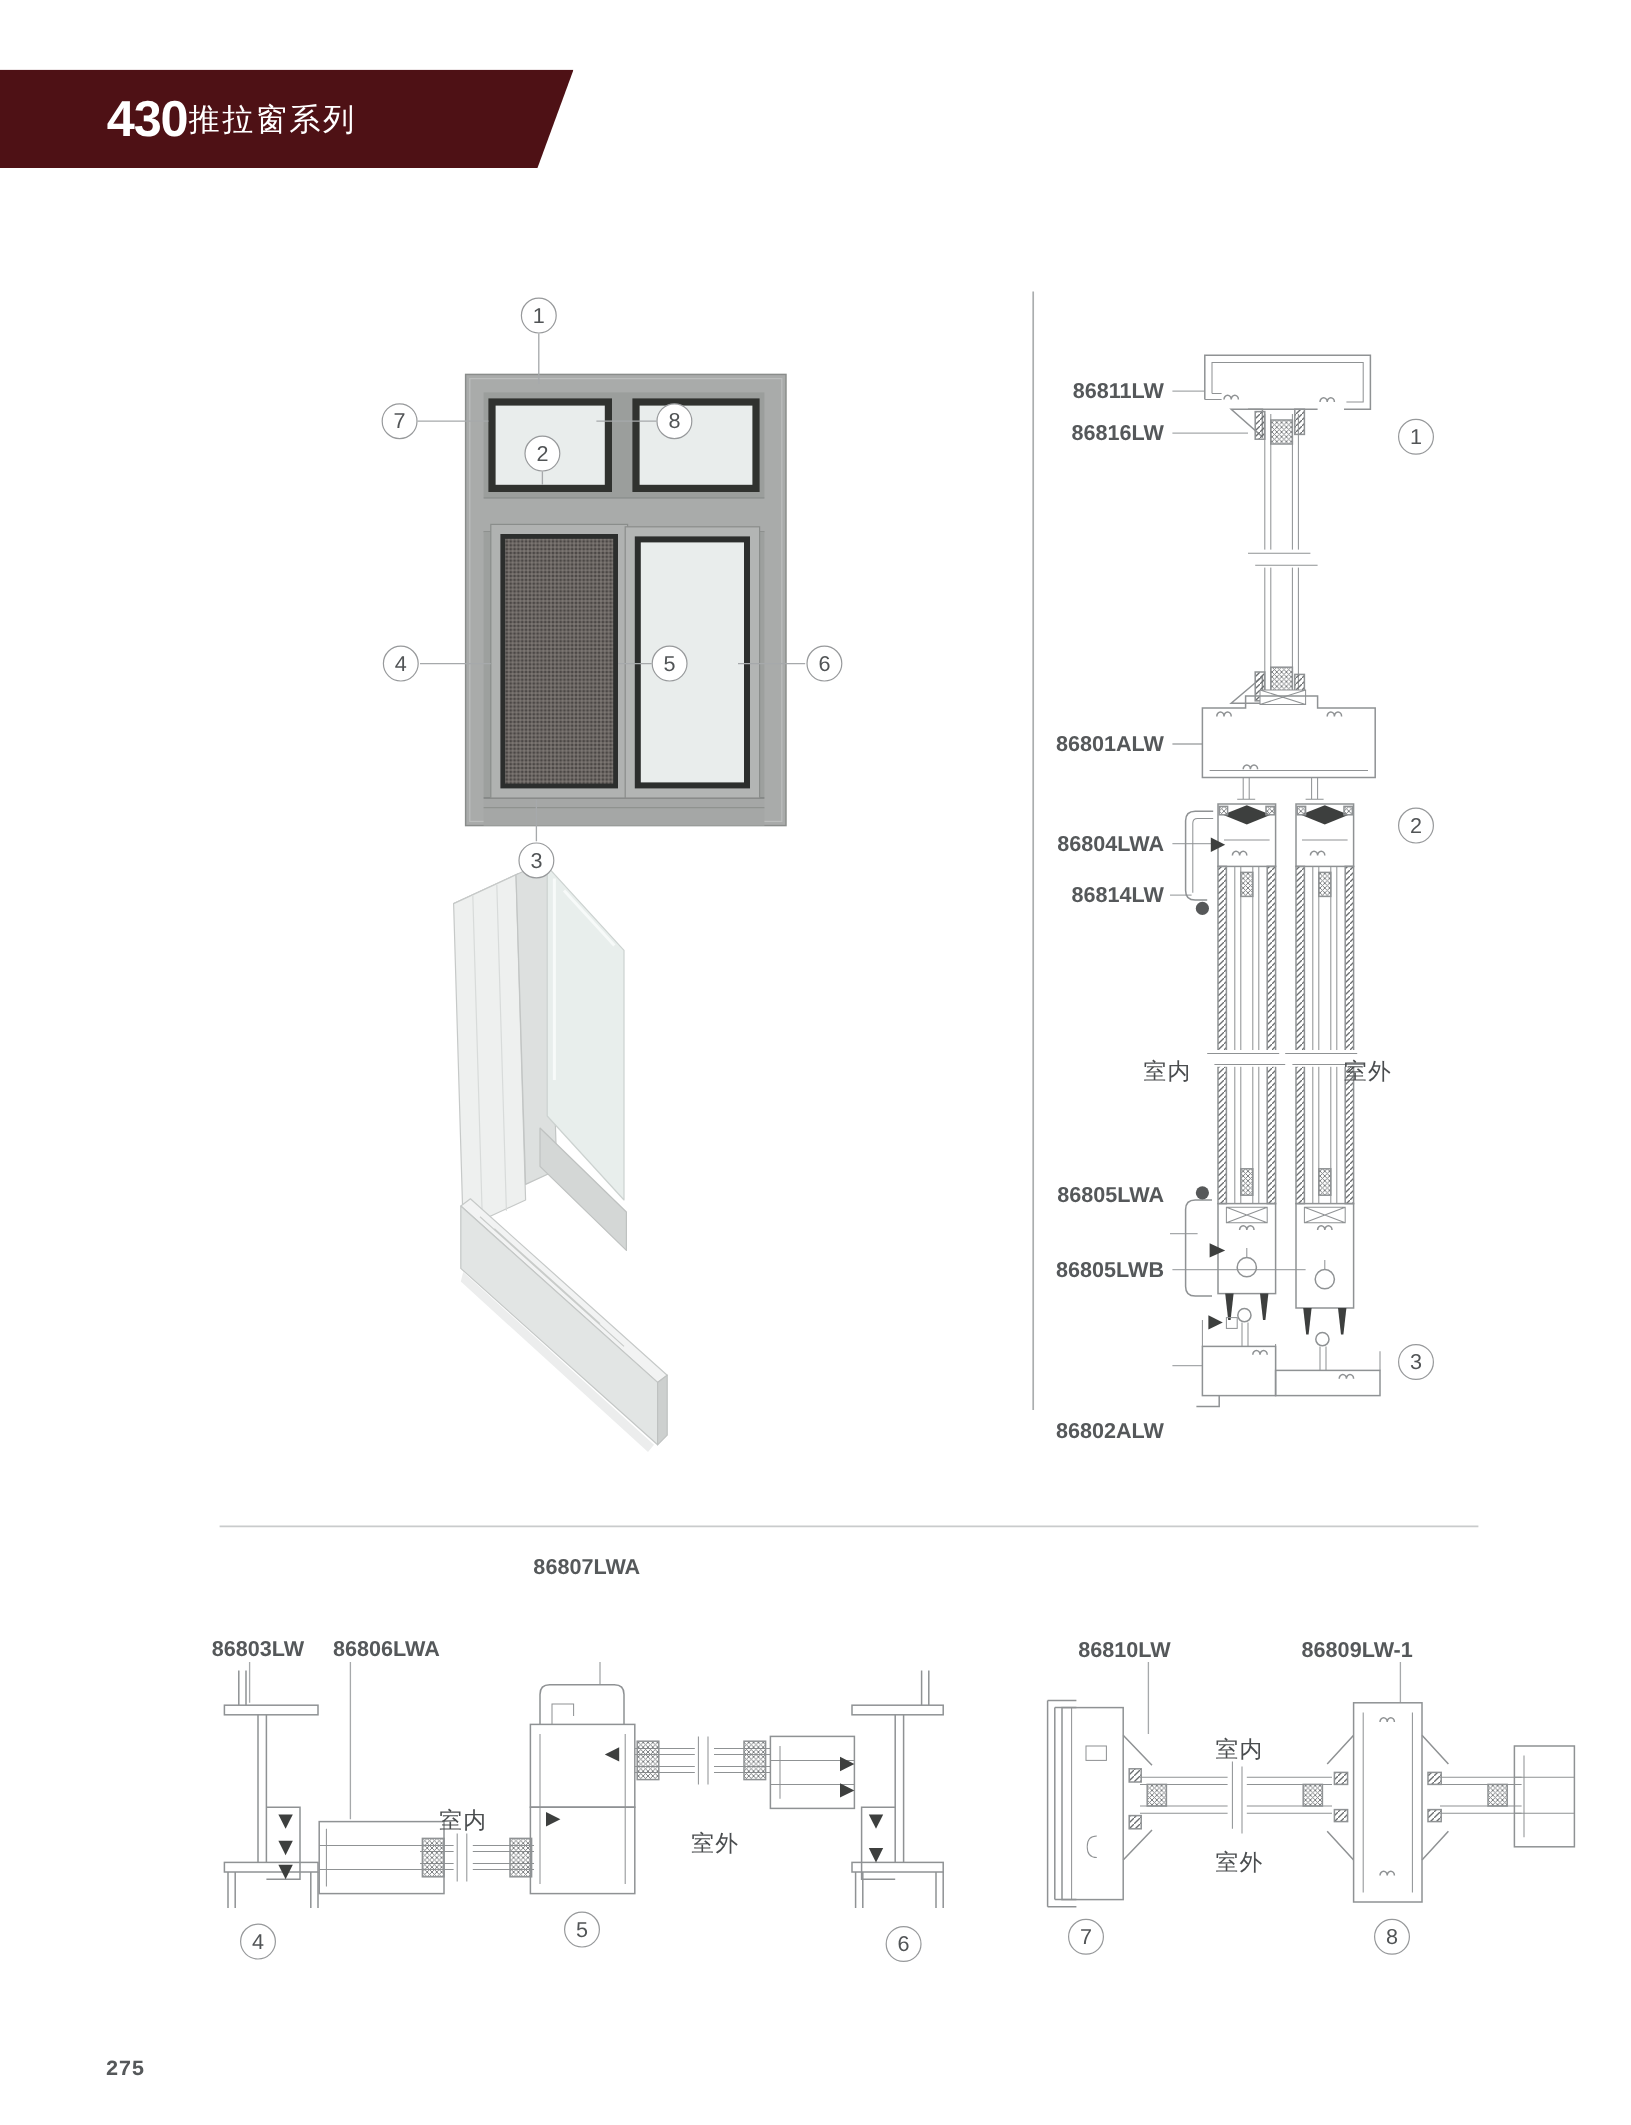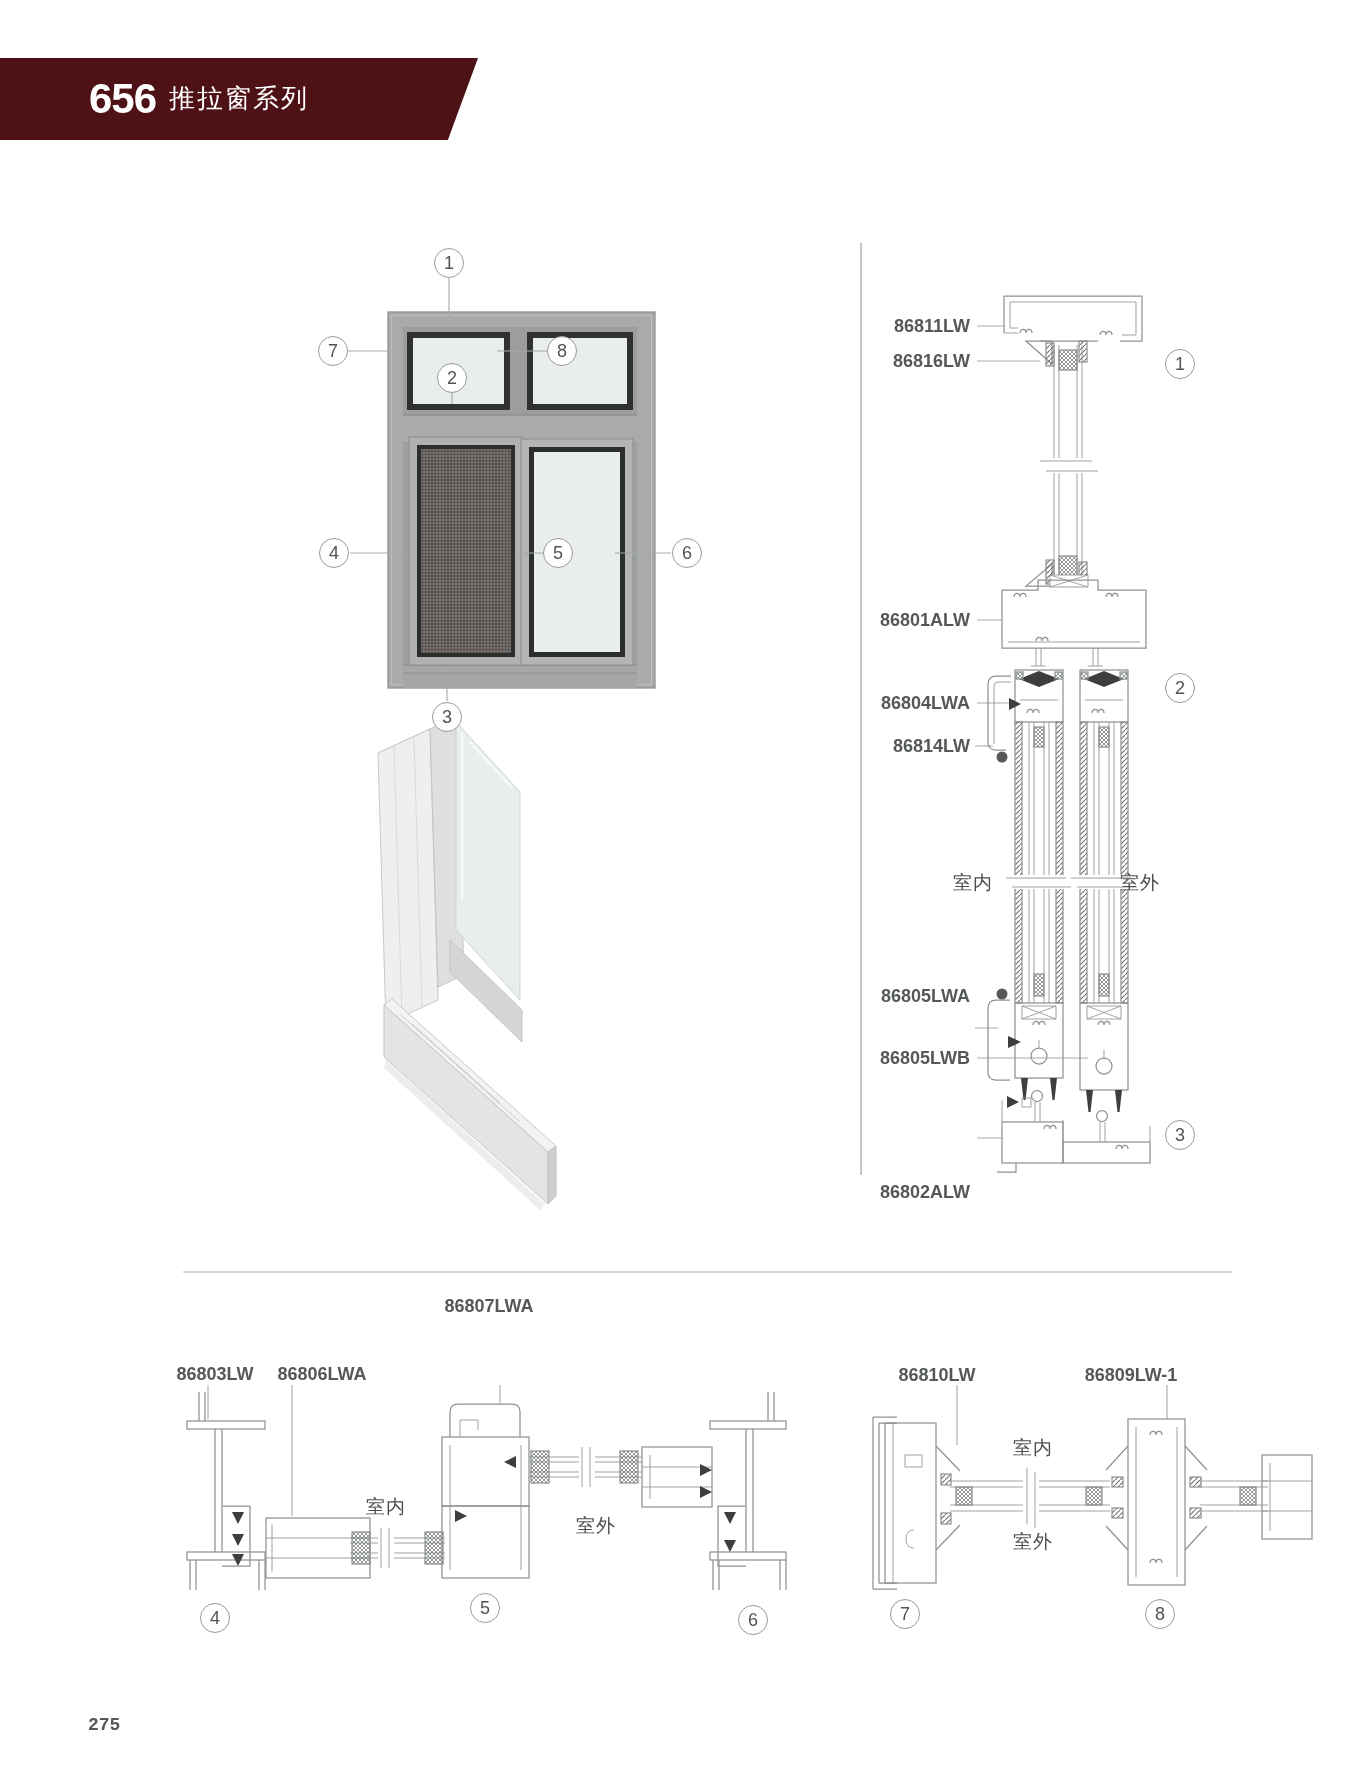--- a/index.html
+++ b/index.html
@@ -8,26 +8,26 @@
   .art{position:absolute;left:0;top:0;width:1359px;height:1771px;}
   .art .ln{stroke:#8f9294;stroke-width:1.25;fill:none;}
   .art .th{stroke-width:.85;}
   .art .ldr{stroke:#a6a9ab;stroke-width:1.1;fill:none;}
   .art .blk{fill:#3d3f3e;stroke:none;}
   .art .wht{fill:#ffffff;stroke:none;}
   .banner{position:absolute;left:0;top:58px;width:478px;height:82px;background:#4e1115;
           clip-path:polygon(0 0,100% 0,93.7% 100%,0 100%);
           display:flex;align-items:center;}
   .banner .num{font-weight:bold;font-size:42px;letter-spacing:-1px;color:#ffffff;margin-left:89px;line-height:1;}
-  .banner .nm{font-size:26px;color:#ffffff;margin-left:13px;line-height:1;letter-spacing:2px;font-family:Liberation Serif, serif;}
+  .banner .nm{font-size:26px;color:#ffffff;margin-left:1px;line-height:1;letter-spacing:2px;}
   .plabel{position:absolute;font-size:18px;line-height:1;color:#55585a;white-space:nowrap;
           transform:translate(-100%,-50%);font-weight:bold;}
   .plabel.center{transform:translate(-50%,-50%);}
   .cnlabel{position:absolute;font-size:19px;line-height:1;color:#4a4d4f;white-space:nowrap;
-          transform:translate(-50%,-50%);letter-spacing:1px;}
+          transform:translate(-50%,-50%);letter-spacing:1px;margin-top:12px;}
   .callout{position:absolute;width:30px;height:30px;border:1.3px solid #97999b;border-radius:50%;
           background:#ffffff;display:flex;align-items:center;justify-content:center;
           font-size:18px;color:#515456;transform:translate(-50%,-50%);box-sizing:border-box;}
   .pageno{position:absolute;left:88px;top:1716px;font-size:18px;font-weight:bold;color:#55585a;line-height:1;font-family:Liberation Mono, monospace;}
 </style>
 </head>
 <body>
 
 <div class="page">
 
@@ -270,21 +270,21 @@
       <rect x="1190" y="1508" width="11" height="10" fill="url(#hatch)"></rect>
 
       <path d="M1200 1481 H1268 M1200 1487 H1268 M1200 1505 H1268 M1200 1511 H1268" class="th"></path>
       <rect x="1240" y="1487" width="16" height="18" fill="url(#xhatch)"></rect>
       <rect x="1262" y="1455" width="50" height="84"></rect>
       <path d="M1270 1463 V1531 M1262 1481 H1312 M1262 1511 H1312" class="th"></path>
     </g>
   </svg>
 
   <header class="banner">
-    <span class="num">656</span>
+    <span class="num">430</span>
     <span class="nm">推拉窗系列</span>
   </header>
 
   <div class="callout" style="left:449px;top:263px">1</div>
   <div class="callout" style="left:452px;top:378px">2</div>
   <div class="callout" style="left:447px;top:717px">3</div>
   <div class="callout" style="left:334px;top:553px">4</div>
   <div class="callout" style="left:558px;top:553px">5</div>
   <div class="callout" style="left:687px;top:553px">6</div>
   <div class="callout" style="left:333px;top:351px">7</div>

